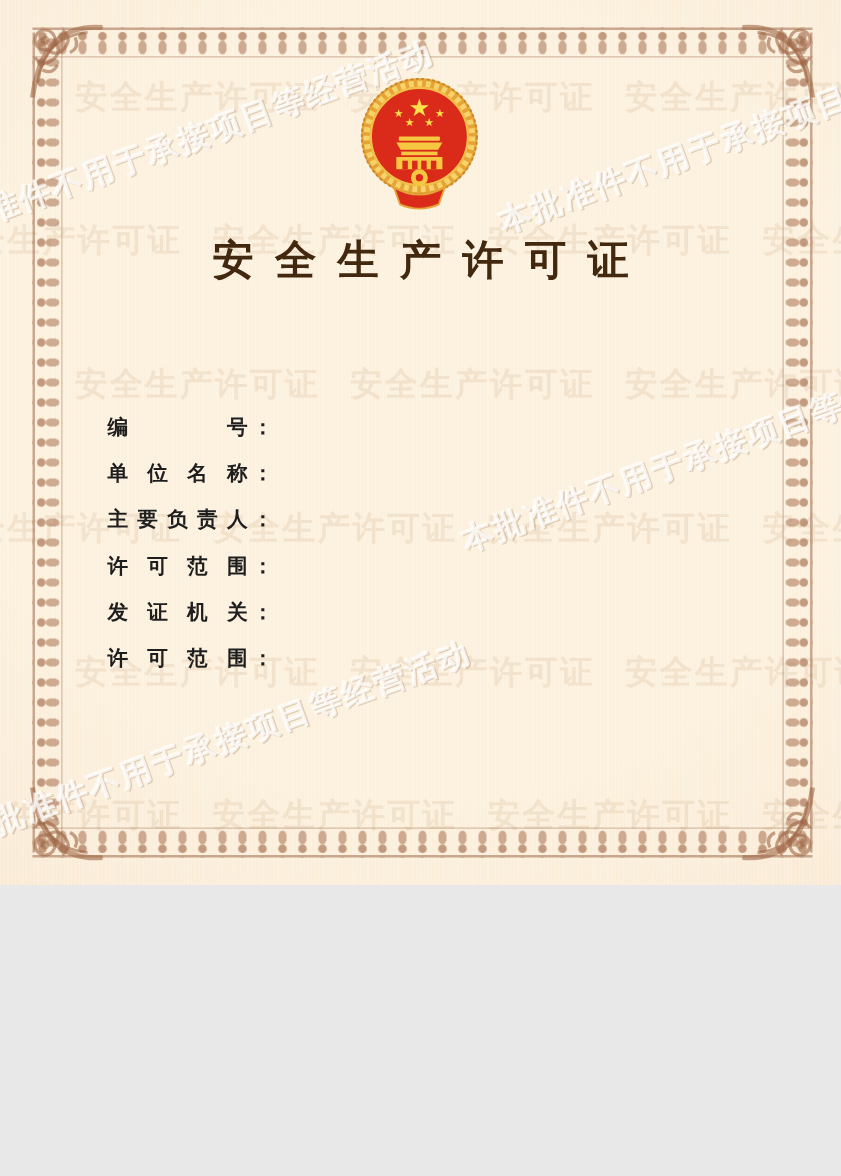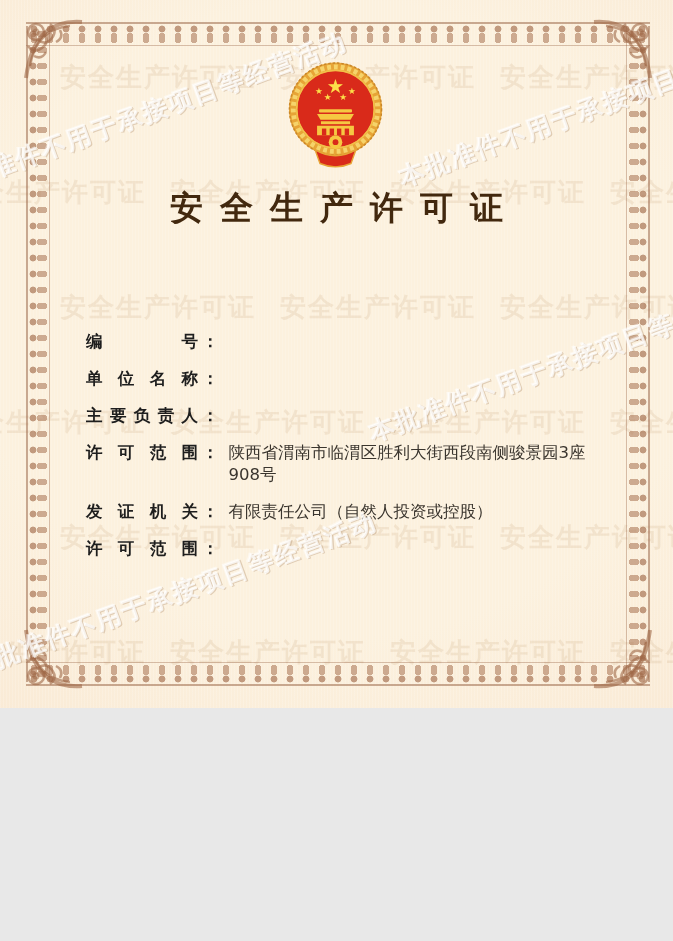--- a/index.html
+++ b/index.html
@@ -235,26 +235,24 @@
         <span class="field-label">单位名称</span>
         <span class="field-colon">：</span>
       </div>
       <div class="field-row">
         <span class="field-label">主要负责人</span>
         <span class="field-colon">：</span>
       </div>
       <div class="field-row">
         <span class="field-label">许可范围</span>
         <span class="field-colon">：</span>
-        <span class="field-value">陕西省渭南市临渭区胜利大街西段南侧骏景园3座908号</span>
       </div>
       <div class="field-row">
         <span class="field-label">发证机关</span>
         <span class="field-colon">：</span>
-        <span class="field-value">有限责任公司（自然人投资或控股）</span>
       </div>
       <div class="field-row">
         <span class="field-label">许可范围</span>
         <span class="field-colon">：</span>
       </div>
     </div>
 
     <div class="validity">
       <span class="lab">有效期：</span>
       <span class="val">2025年05月06日</span>

